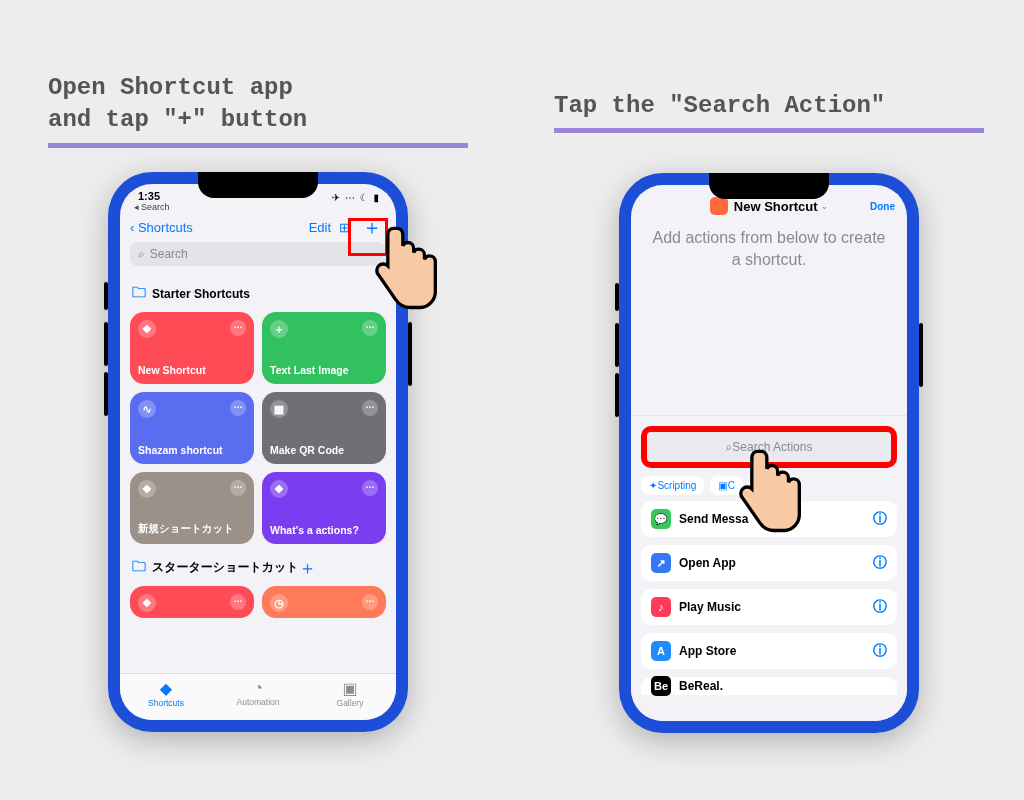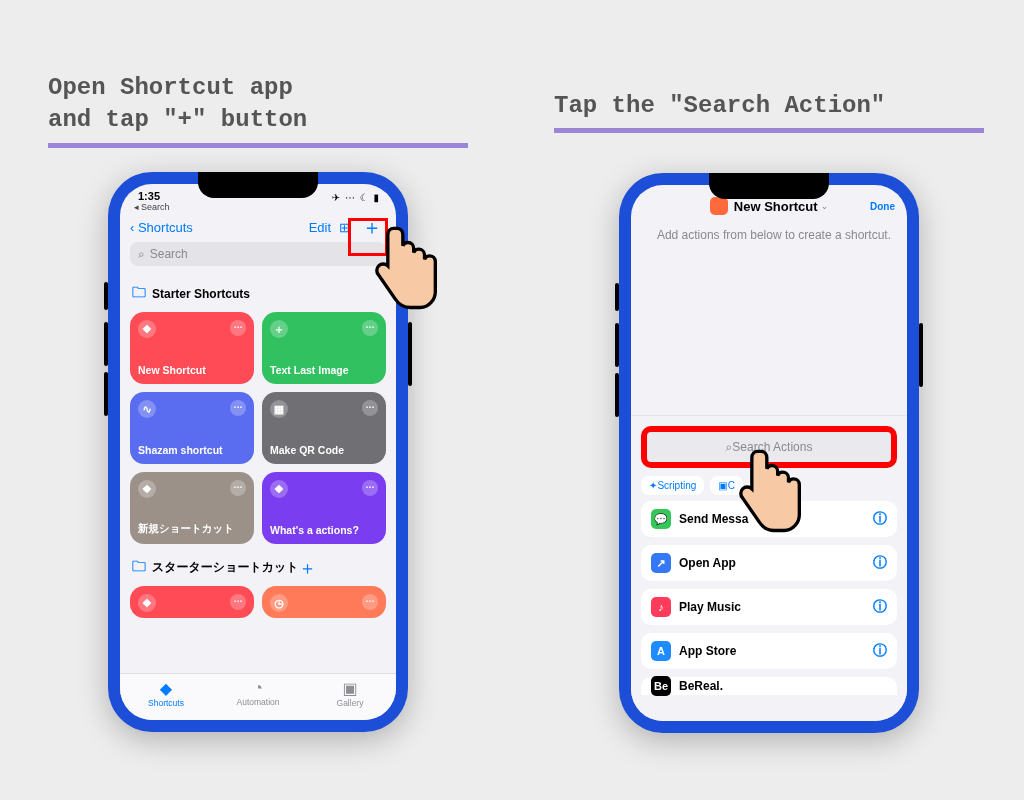--- a/index.html
+++ b/index.html
@@ -45,21 +45,21 @@
   .tabbar .ticon{font-size:16px;display:block}
 
   .redbox{position:absolute;border:3px solid red;background:transparent;pointer-events:none}
 
   
   .nsrow{display:flex;align-items:center;justify-content:center;height:30px;position:relative;margin-top:6px}
   .nsbadge{width:18px;height:18px;border-radius:5px;background:#ff6a3d;margin-right:6px}
   .nstitle{font-size:13px;font-weight:600;color:#000}
   .nsarrow{font-size:9px;color:#888;margin-left:3px}
   .nsdone{position:absolute;right:12px;color:#007aff;font-size:10px;font-weight:600}
-  .hint{text-align:right;color:#8a8a8e;font-size:12px;padding:6px 16px;line-height:1.35}
+  .hint{text-align:center;color:#8a8a8e;font-size:16px;padding:6px 16px;line-height:1.35}
 
   .sheet{position:absolute;left:0;right:0;bottom:0;top:230px;background:#f2f2f7;border-top:1px solid #e3e3e8}
   .sheet .sa{margin:10px 10px 8px;background:#e9e9ee;border-radius:10px;height:30px;display:flex;align-items:center;justify-content:center;color:#8a8a8e;font-size:12px;border:6px solid red}
   .cats{display:flex;gap:6px;padding:0 10px 6px}
   .cat{background:#fff;border-radius:8px;padding:4px 8px;font-size:10px;color:#007aff;display:flex;align-items:center;white-space:nowrap}
   .alist{padding:0 10px}
   .arow{background:#fff;border-radius:10px;height:36px;display:flex;align-items:center;padding:0 10px;margin-bottom:8px;font-size:12px;font-weight:600;color:#000;position:relative}
   .arow .aicon{width:20px;height:20px;border-radius:5px;margin-right:8px;display:flex;align-items:center;justify-content:center;color:#fff;font-size:11px}
   .arow .info{position:absolute;right:10px;color:#007aff;font-size:14px}
 

